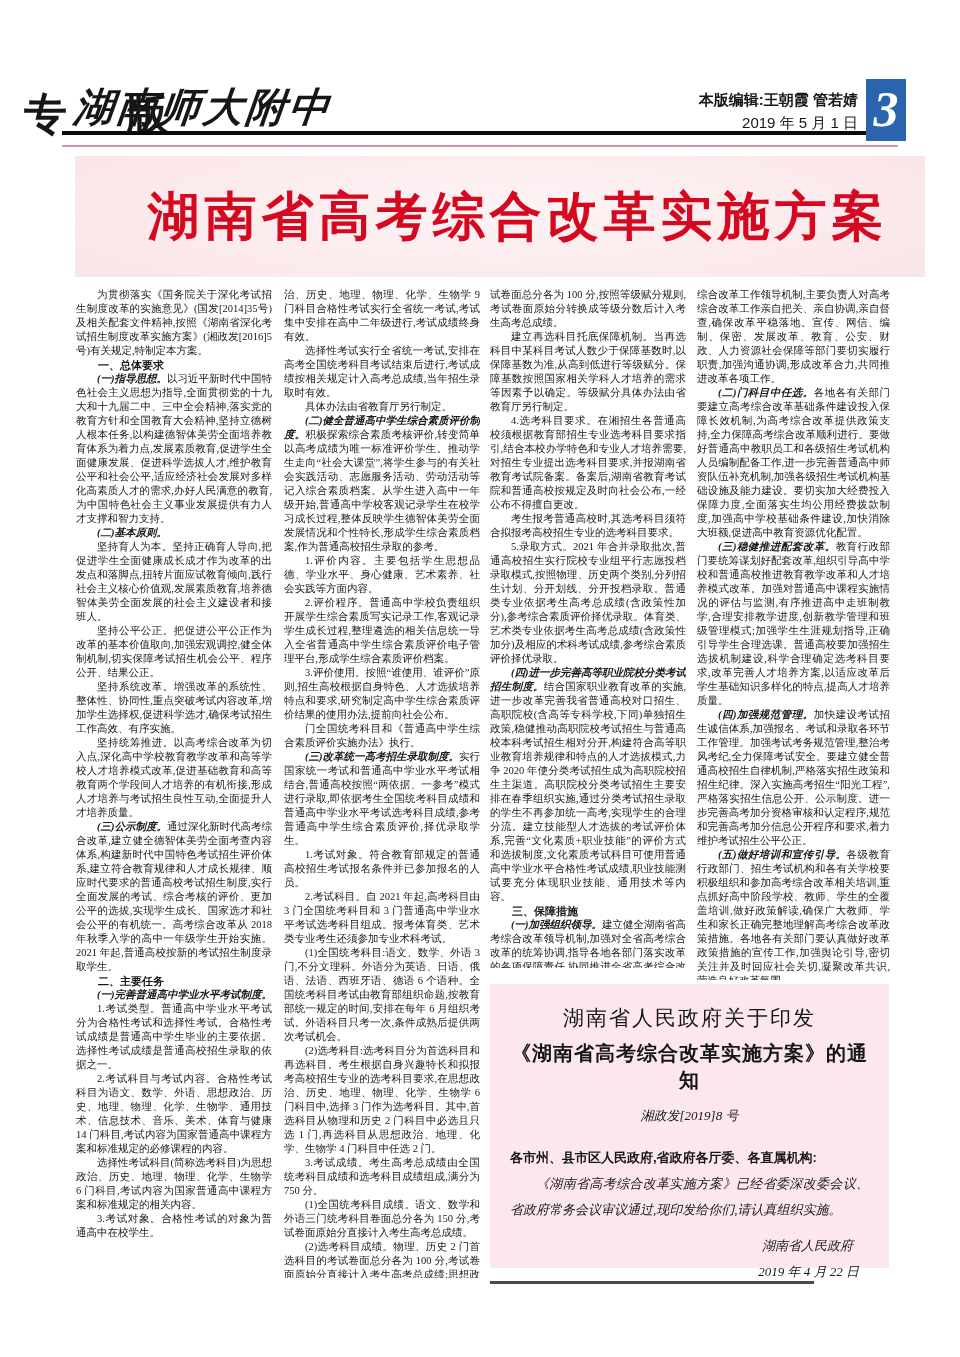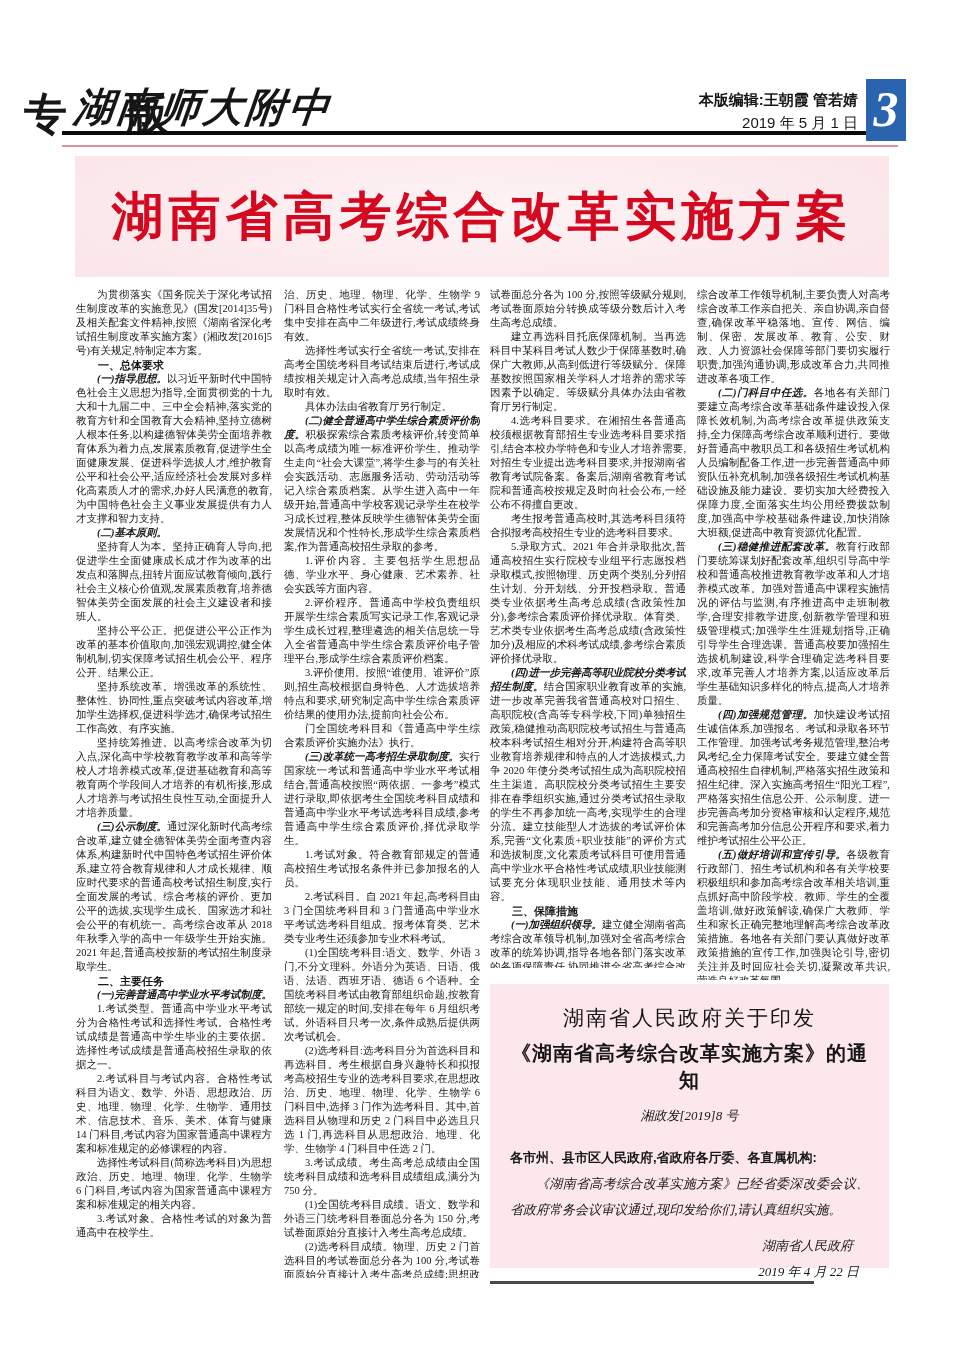--- a/index.html
+++ b/index.html
@@ -17,21 +17,21 @@
   .date-line{font-size:15px;}
   .page-badge{position:absolute;left:866px;top:79px;width:40px;height:62px;background:#2b64ae;}
   .page-badge span{display:block;color:#ffffff;font-style:italic;font-weight:bold;
             font-size:50px;line-height:60px;text-align:center;}
   .header-rule{position:absolute;left:62px;top:131px;width:804px;height:4px;background:#0a0a0a;}
   .accent-rule{position:absolute;left:62px;top:145px;width:836px;height:2px;background:#e08f9d;}
 
   
   .banner{position:absolute;left:75px;top:156px;width:814px;height:121px;
           background:radial-gradient(ellipse 120% 170% at 50% 45%, #fdf3f4 0%, #fae4e8 55%, #f5d7dd 100%);
-          display:flex;align-items:center;justify-content:center;}
+          display:flex;align-items:center;justify-content:center;padding-left:36px;}
   .banner-title{font-size:52px;font-weight:bold;color:#d40920;letter-spacing:5px;white-space:nowrap;}
 
   
   .col{position:absolute;top:288px;width:196px;font-size:10.5px;line-height:14px;
        text-align:justify;overflow:hidden;color:#181818;}
   .col-1{left:76px;height:990px;}
   .col-2{left:284px;height:990px;}
   .col-3{left:490px;height:680px;}
   .col-4{left:697px;width:193px;height:692px;}
   .col p{margin:0;text-indent:2em;}
@@ -104,21 +104,21 @@
       <p class="body">1.考试对象。符合教育部规定的普通高校招生考试报名条件并已参加报名的人员。</p>
       <p class="body">2.考试科目。自 2021 年起,高考科目由 3 门全国统考科目和 3 门普通高中学业水平考试选考科目组成。报考体育类、艺术类专业考生还须参加专业术科考试。</p>
       <p class="body">(1)全国统考科目:语文、数学、外语 3 门,不分文理科。外语分为英语、日语、俄语、法语、西班牙语、德语 6 个语种。全国统考科目考试由教育部组织命题,按教育部统一规定的时间,安排在每年 6 月组织考试。外语科目只考一次,条件成熟后提供两次考试机会。</p>
       <p class="body">(2)选考科目:选考科目分为首选科目和再选科目。考生根据自身兴趣特长和拟报考高校招生专业的选考科目要求,在思想政治、历史、地理、物理、化学、生物学 6 门科目中,选择 3 门作为选考科目。其中,首选科目从物理和历史 2 门科目中必选且只选 1 门,再选科目从思想政治、地理、化学、生物学 4 门科目中任选 2 门。</p>
       <p class="body">3.考试成绩。考生高考总成绩由全国统考科目成绩和选考科目成绩组成,满分为 750 分。</p>
       <p class="body">(1)全国统考科目成绩。语文、数学和外语三门统考科目卷面总分各为 150 分,考试卷面原始分直接计入考生高考总成绩。</p>
       <p class="body">(2)选考科目成绩。物理、历史 2 门首选科目的考试卷面总分各为 100 分,考试卷面原始分直接计入考生高考总成绩;思想政治、地理、化学、生物学 4 门再选科目的考</p>
     </div>
   <div class="col col-3">
       <p class="cont">试卷面总分各为 100 分,按照等级赋分规则,考试卷面原始分转换成等级分数后计入考生高考总成绩。</p>
-      <p class="body">建立再选科目托底保障机制。当再选科目中某科目考试人数少于保障基数时,确保广大教师,从高到低进行等级赋分。保障基数按照国家相关学科人才培养的需求等因素予以确定。等级赋分具体办法由省教育厅另行制定。</p>
+      <p class="body">建立再选科目托底保障机制。当再选科目中某科目考试人数少于保障基数时,以保障基数为准,从高到低进行等级赋分。保障基数按照国家相关学科人才培养的需求等因素予以确定。等级赋分具体办法由省教育厅另行制定。</p>
       <p class="body">4.选考科目要求。在湘招生各普通高校须根据教育部招生专业选考科目要求指引,结合本校办学特色和专业人才培养需要,对招生专业提出选考科目要求,并报湖南省教育考试院备案。备案后,湖南省教育考试院和普通高校按规定及时向社会公布,一经公布不得擅自更改。</p>
       <p class="body">考生报考普通高校时,其选考科目须符合拟报考高校招生专业的选考科目要求。</p>
       <p class="body">5.录取方式。2021 年合并录取批次,普通高校招生实行院校专业组平行志愿投档录取模式,按照物理、历史两个类别,分列招生计划、分开划线、分开投档录取。普通类专业依据考生高考总成绩(含政策性加分),参考综合素质评价择优录取。体育类、艺术类专业依据考生高考总成绩(含政策性加分)及相应的术科考试成绩,参考综合素质评价择优录取。</p>
       <p class="body"><span class="lead">(四)进一步完善高等职业院校分类考试招生制度。</span>结合国家职业教育改革的实施,进一步改革完善我省普通高校对口招生、高职院校(含高等专科学校,下同)单独招生政策,稳健推动高职院校考试招生与普通高校本科考试招生相对分开,构建符合高等职业教育培养规律和特点的人才选拔模式,力争 2020 年使分类考试招生成为高职院校招生主渠道。高职院校分类考试招生主要安排在春季组织实施,通过分类考试招生录取的学生不再参加统一高考,实现学生的合理分流。建立技能型人才选拔的考试评价体系,完善“文化素质+职业技能”的评价方式和选拔制度,文化素质考试科目可使用普通高中学业水平合格性考试成绩,职业技能测试要充分体现职业技能、通用技术等内容。</p>
       <p class="h2">三、保障措施</p>
       <p class="body"><span class="lead">(一)加强组织领导。</span>建立健全湖南省高考综合改革领导机制,加强对全省高考综合改革的统筹协调,指导各地各部门落实改革的各项保障责任,协同推进全省高考综合改革。各市州、县市区要建立健全高考</p>
     </div>
   <div class="col col-4">
       <p class="cont">综合改革工作领导机制,主要负责人对高考综合改革工作亲自把关、亲自协调,亲自督查,确保改革平稳落地。宣传、网信、编制、保密、发展改革、教育、公安、财政、人力资源社会保障等部门要切实履行职责,加强沟通协调,形成改革合力,共同推进改革各项工作。</p>
       <p class="body"><span class="lead">(二)门科目中任选。</span>各地各有关部门要建立高考综合改革基础条件建设投入保障长效机制,为高考综合改革提供政策支持,全力保障高考综合改革顺利进行。要做好普通高中教职员工和各级招生考试机构人员编制配备工作,进一步完善普通高中师资队伍补充机制,加强各级招生考试机构基础设施及能力建设。要切实加大经费投入保障力度,全面落实生均公用经费拨款制度,加强高中学校基础条件建设,加快消除大班额,促进高中教育资源优化配置。</p>

